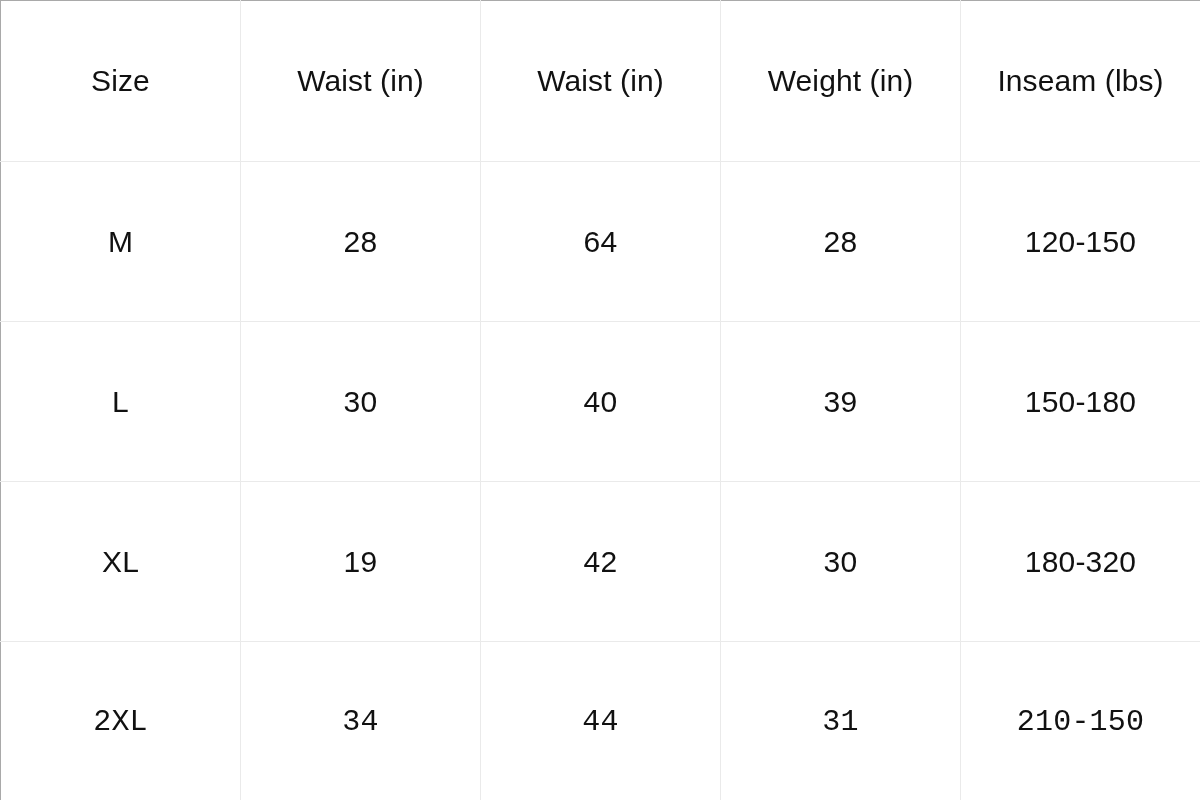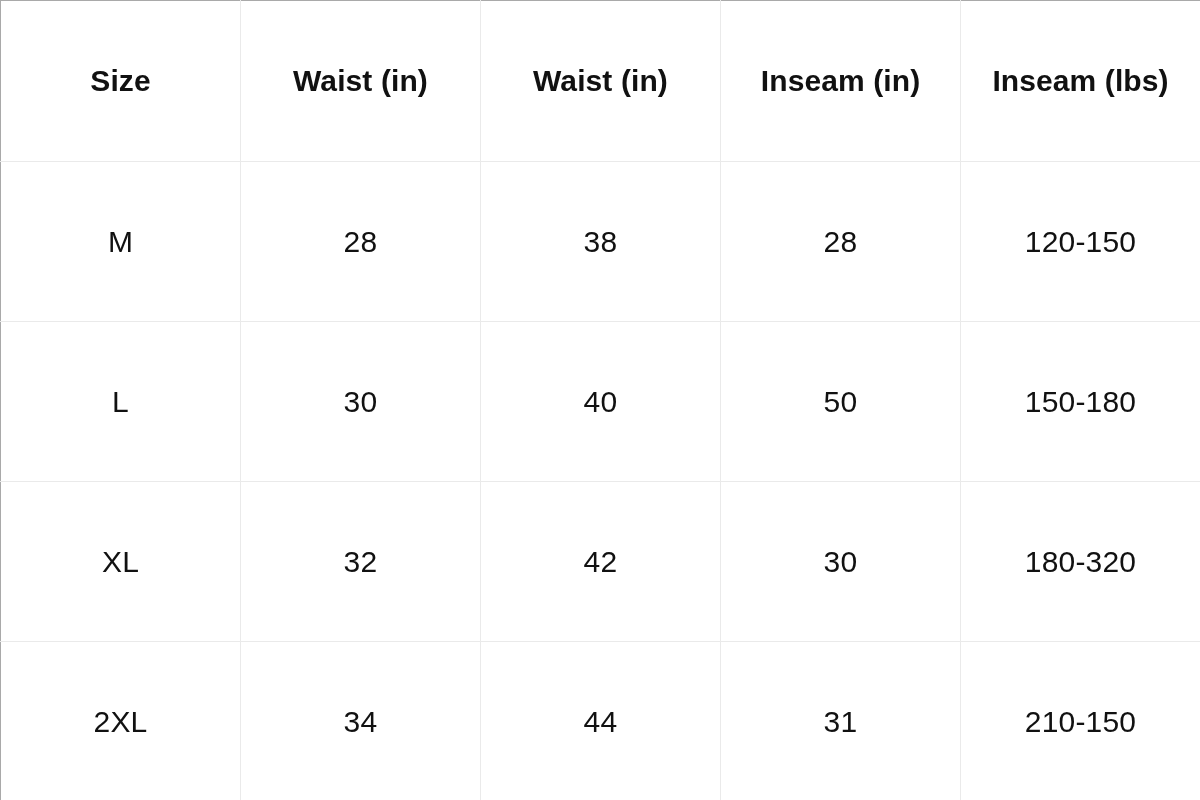--- a/index.html
+++ b/index.html
@@ -50,26 +50,27 @@
     line-height: 1.2;
   }
 
   table.size-chart th:last-child,
   table.size-chart td:last-child {
     border-right: none;
   }
 
   table.size-chart tbody tr:last-child td {
     border-bottom: none;
+    font-family: Liberation Mono, monospace;
   }
 
   table.size-chart thead th {
     height: 161px;
     font-size: 30px;
-    font-weight: bold;
+    font-weight: normal;
     letter-spacing: 0.1px;
     color: #111111;
   }
 
   table.size-chart tbody td {
     height: 160px;
     font-size: 30px;
     font-weight: normal;
     letter-spacing: 0.2px;
     color: #111111;
@@ -85,42 +86,42 @@
         <col>
         <col>
         <col>
         <col>
     </colgroup>
     <thead>
       <tr>
         <th>Size</th>
         <th>Waist (in)</th>
         <th>Waist (in)</th>
-        <th>Inseam (in)</th>
+        <th>Weight (in)</th>
         <th>Inseam (lbs)</th>
       </tr>
     </thead>
     <tbody>
       <tr>
         <td>M</td>
         <td>28</td>
-        <td>38</td>
+        <td>64</td>
         <td>28</td>
         <td>120-150</td>
       </tr>
       <tr>
         <td>L</td>
         <td>30</td>
         <td>40</td>
-        <td>50</td>
+        <td>39</td>
         <td>150-180</td>
       </tr>
       <tr>
         <td>XL</td>
-        <td>32</td>
+        <td>19</td>
         <td>42</td>
         <td>30</td>
         <td>180-320</td>
       </tr>
       <tr>
         <td>2XL</td>
         <td>34</td>
         <td>44</td>
         <td>31</td>
         <td>210-150</td>

